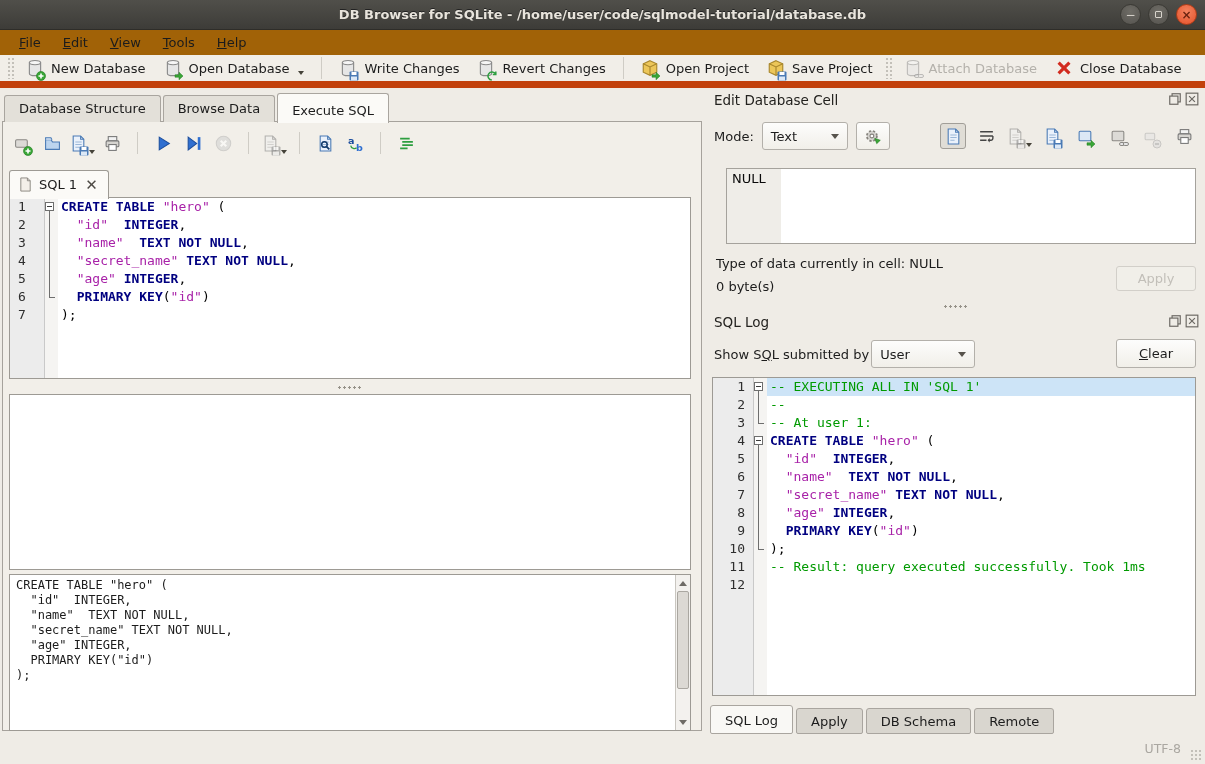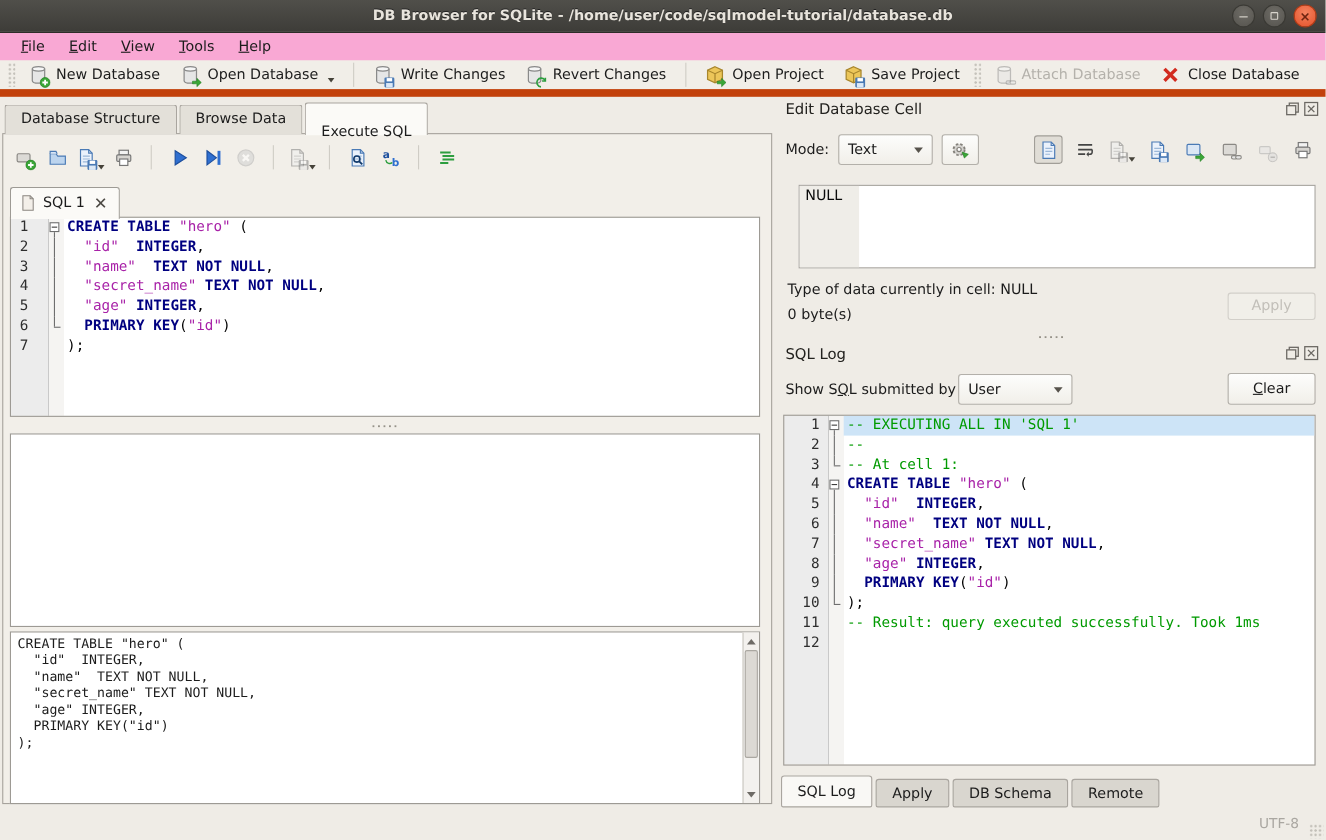--- a/index.html
+++ b/index.html
@@ -14,21 +14,21 @@
   .titlebar .title { position:absolute; left:0; right:0; text-align:center;
     color:#e8e4dc; font-weight:bold; font-size:13px; text-shadow:0 -1px 0 #222; }
   .winbtns { position:absolute; right:8px; top:4px; display:flex; gap:7px; z-index:3; }
   .wbtn { width:21px; height:21px; border-radius:50%; display:flex; align-items:center; justify-content:center;
     background:radial-gradient(circle at 50% 35%, #6e6c66, #55534e); border:1px solid #3a3934;
     color:#d8d4cc; font-size:12px; line-height:1; cursor:default; }
   .wbtn .sq { width:7px; height:7px; border:1px solid #d8d4cc; border-radius:1px; }
   .wbtn.close { background:radial-gradient(circle at 50% 35%, #f4835f, #e4512a); border-color:#b33c17; color:#6e2410; font-weight:bold; }
 
   
-  .menubar { position:absolute; left:0; top:30px; right:0; height:25px; background:#f9a8d4;
+  .menubar { position:absolute; left:0; top:30px; right:0; height:25px; background:#a16207;
     display:flex; align-items:center; padding-left:10px; gap:4px; }
   .menu-item { padding:3px 9px; border-radius:2px; }
   u { text-decoration:underline; }
 
   
   .toolbar { position:absolute; left:0; top:55px; right:0; height:33px; background:#f1eee8;
     border-bottom:7px solid #c2410c; display:flex; align-items:center; padding:0 4px; }
   .thandle { width:7px; height:22px; margin:0 3px;
     background-image:radial-gradient(circle,#c3c0b9 1px,transparent 1.2px); background-size:4px 4px; }
   .tsep { width:1px; height:22px; background:#cfccc5; margin:0 8px; }
@@ -39,21 +39,21 @@
   .icon svg { width:100%; height:100%; }
   .icon .badge { position:absolute; right:-2px; bottom:-2px; width:10px; height:10px; }
   .icon .badge svg { width:10px; height:10px; }
   .caret { width:0; height:0; border-left:3.5px solid transparent; border-right:3.5px solid transparent;
     border-top:4px solid #454239; margin-left:2px; align-self:flex-end; margin-bottom:2px; }
 
   
   .main-tabs { position:absolute; left:4px; top:93px; height:29px; display:flex; align-items:flex-end; z-index:2; }
   .mtab { padding:5px 14px 6px; background:#e3e0d9; border:1px solid #a9a59f; border-bottom:none;
     border-radius:3px 3px 0 0; margin-right:2px; height:27px; }
-  .mtab.active { background:#fbfaf7; height:30px; padding-top:19px; margin-bottom:-1px; z-index:3; }
+  .mtab.active { background:#fbfaf7; height:30px; padding-top:9px; margin-bottom:-1px; z-index:3; }
 
   
   .left-page { position:absolute; left:2px; top:121px; width:700px; height:610px;
     background:#f2efe9; border:1px solid #a6a29c; }
   .sql-toolbar { position:absolute; left:6px; top:6px; right:6px; height:30px; display:flex; align-items:center; gap:4px; }
   .sbtn { width:26px; height:26px; display:flex; align-items:center; justify-content:center; border-radius:3px; }
   .sbtn.disabled svg { filter:grayscale(1); opacity:.5; }
   .sbtn .icon { width:17px; height:17px; }
 
   .sqltab-row { position:absolute; left:6px; top:46px; right:10px; height:30px; display:flex; align-items:flex-end; }
@@ -594,21 +594,21 @@
       <div class="select" style="width:104px">
         <span>User</span>
         <span class="arrow"></span>
       </div>
     </div>
     <div class="pushbtn clear-btn"><u>C</u>lear</div>
 
     <div class="editor log-ed" id="log-code">
         <div class="line"><span class="num">1</span><span class="fold"><span class="fm"></span><span class="fl fl-b"></span></span><span class="codeseg hl"><span class="tk-c">-- EXECUTING ALL IN 'SQL 1'</span></span></div>
         <div class="line"><span class="num">2</span><span class="fold"><span class="fl"></span></span><span class="codeseg"><span class="tk-c">--</span></span></div>
-        <div class="line"><span class="num">3</span><span class="fold"><span class="fl fl-t"></span><span class="fstub"></span></span><span class="codeseg"><span class="tk-c">-- At cell 1:</span></span></div>
+        <div class="line"><span class="num">3</span><span class="fold"><span class="fl fl-t"></span><span class="fstub"></span></span><span class="codeseg"><span class="tk-c">-- At user 1:</span></span></div>
         <div class="line"><span class="num">4</span><span class="fold"><span class="fm"></span><span class="fl fl-b"></span></span><span class="codeseg"><span class="tk-k">CREATE TABLE</span><span class="tk-p"> </span><span class="tk-s">"hero"</span><span class="tk-p"> (</span></span></div>
         <div class="line"><span class="num">5</span><span class="fold"><span class="fl"></span></span><span class="codeseg"><span class="tk-p">  </span><span class="tk-s">"id"</span><span class="tk-p">  </span><span class="tk-k">INTEGER</span><span class="tk-p">,</span></span></div>
         <div class="line"><span class="num">6</span><span class="fold"><span class="fl"></span></span><span class="codeseg"><span class="tk-p">  </span><span class="tk-s">"name"</span><span class="tk-p">  </span><span class="tk-k">TEXT NOT NULL</span><span class="tk-p">,</span></span></div>
         <div class="line"><span class="num">7</span><span class="fold"><span class="fl"></span></span><span class="codeseg"><span class="tk-p">  </span><span class="tk-s">"secret_name"</span><span class="tk-p"> </span><span class="tk-k">TEXT NOT NULL</span><span class="tk-p">,</span></span></div>
         <div class="line"><span class="num">8</span><span class="fold"><span class="fl"></span></span><span class="codeseg"><span class="tk-p">  </span><span class="tk-s">"age"</span><span class="tk-p"> </span><span class="tk-k">INTEGER</span><span class="tk-p">,</span></span></div>
         <div class="line"><span class="num">9</span><span class="fold"><span class="fl"></span></span><span class="codeseg"><span class="tk-p">  </span><span class="tk-k">PRIMARY KEY</span><span class="tk-p">(</span><span class="tk-s">"id"</span><span class="tk-p">)</span></span></div>
         <div class="line"><span class="num">10</span><span class="fold"><span class="fl fl-t"></span><span class="fstub"></span></span><span class="codeseg"><span class="tk-p">);</span></span></div>
         <div class="line"><span class="num">11</span><span class="fold"></span><span class="codeseg"><span class="tk-c">-- Result: query executed successfully. Took 1ms</span></span></div>
         <div class="line"><span class="num">12</span><span class="fold"></span><span class="codeseg"></span></div>
       </div>

